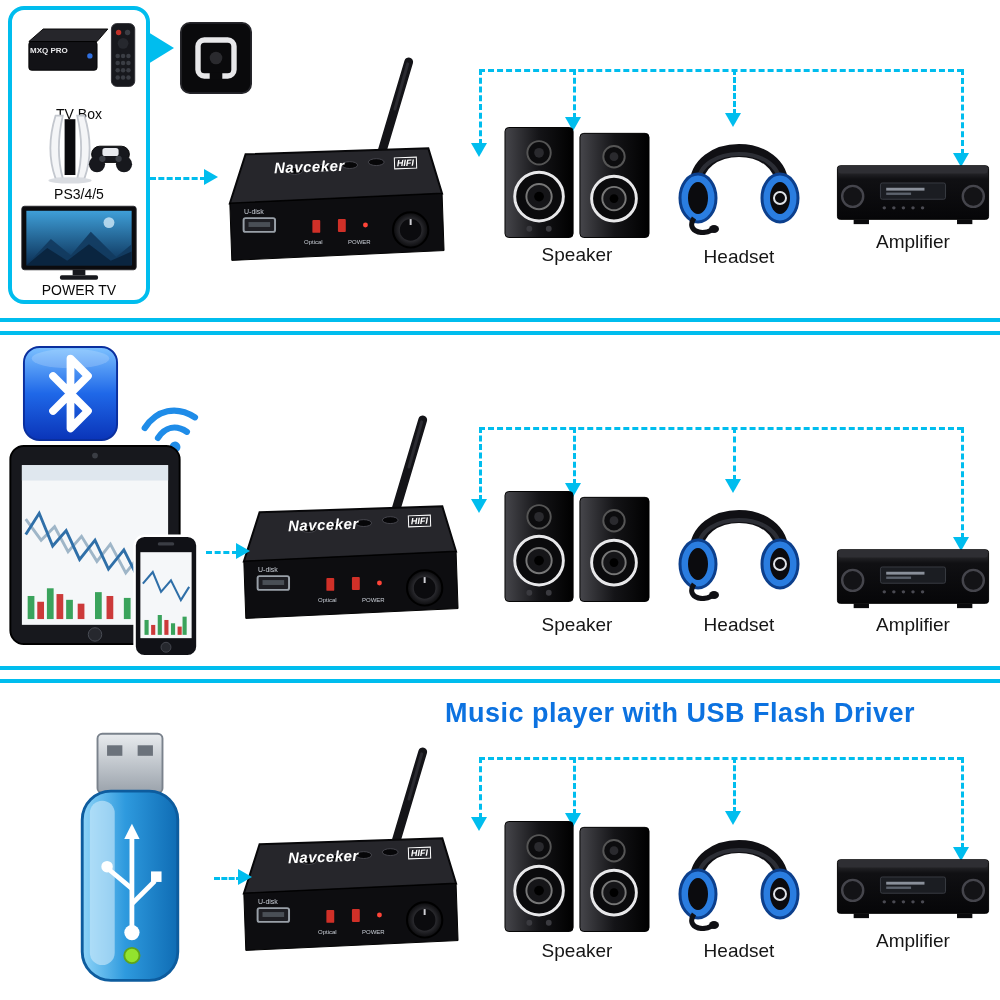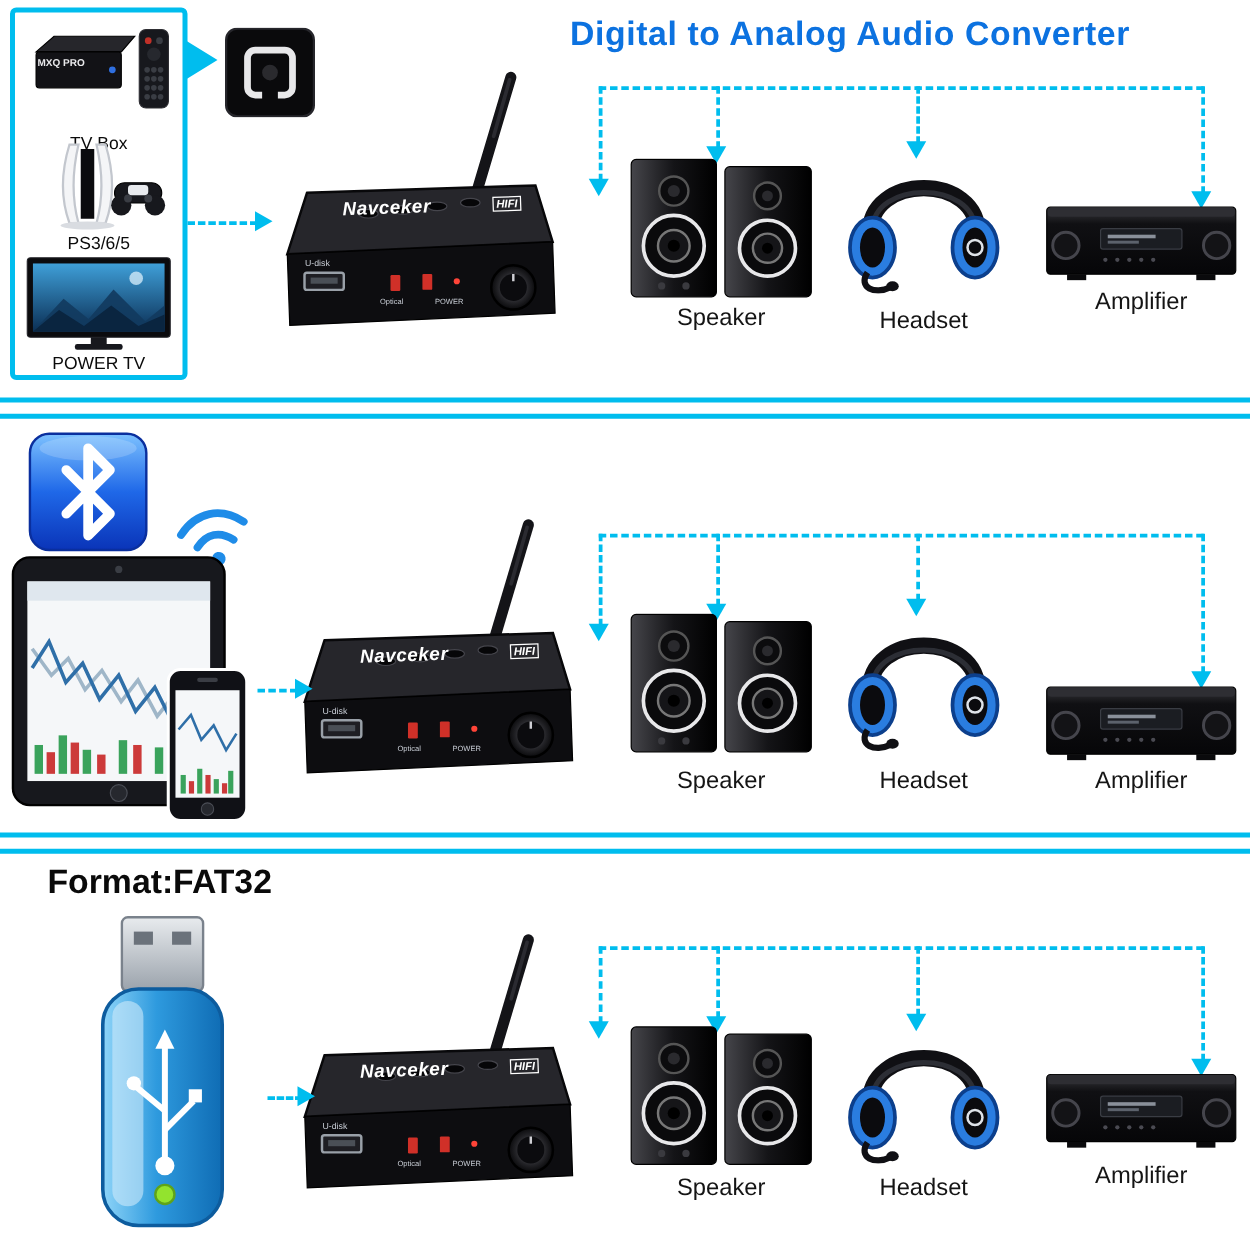--- a/index.html
+++ b/index.html
@@ -252,32 +252,31 @@
     <polygon points="7,67 30,48 52,62 76,44 100,62 123,52 123,67" fill="#0a2540"></polygon>
     <circle cx="98" cy="20" r="6" fill="#cfe8f8" opacity="0.8"></circle>
     <rect x="58" y="72" width="14" height="6" fill="#17181d"></rect>
     <rect x="44" y="78" width="42" height="5" rx="2" fill="#17181d"></rect>
   </symbol>
 </defs>
 </svg>
 
 <div id="stage">
 
-  <div class="title" style="left:370px;top:12px;width:620px">Digital to Analog Audio Converter</div>
-
-  <div class="abs" style="left:8px;top:6px;width:142px;height:298px;border:4px solid var(--cyan,#00bdee);border-radius:5px;background:#fff">
+
+  <div class="abs" style="left:8px;top:6px;width:142px;height:298px;border:4px solid var(--cyan,#00bdee);border-radius:16px;background:#fff">
     <svg class="abs" style="left:8px;top:10px;width:120px;height:70px" viewBox="0 0 130 78">
         <use href="#sym-tvbox"></use>
       </svg>
     <span class="abs" style="left:18px;top:36px;font-size:8px;font-weight:bold;color:#e8e8ea">MXQ PRO</span>
     <div class="src-label" style="top:96px">TV Box</div>
     <svg class="abs" style="left:12px;top:102px;width:110px;height:72px" viewBox="0 0 120 80">
         <use href="#sym-ps5"></use>
       </svg>
-    <div class="src-label" style="top:176px">PS3/6/5</div>
+    <div class="src-label" style="top:176px">PS3/4/5</div>
     <svg class="abs" style="left:8px;top:194px;width:118px;height:78px" viewBox="0 0 130 85">
         <use href="#sym-tv"></use>
       </svg>
     <div class="src-label" style="top:272px">POWER TV</div>
   </div>
 
   <div class="ar-big" style="left:148px;top:32px"></div>
   <svg class="abs" style="left:180px;top:22px;width:72px;height:72px" viewBox="0 0 80 80">
       <use href="#sym-optical"></use>
     </svg>
@@ -369,21 +368,21 @@
     </svg>
   <div class="dev-label" style="left:674px;top:614px;width:130px">Headset</div>
   <svg class="abs" style="left:832px;top:544px;width:162px;height:67px" viewBox="0 0 160 70">
       <use href="#sym-amp"></use>
     </svg>
   <div class="dev-label" style="left:832px;top:614px;width:162px">Amplifier</div>
 
   <div class="sep" style="top:666px"></div>
   <div class="sep" style="top:679px"></div>
 
-  <div class="abs" style="left:38px;top:690px;font-size:27px;font-weight:bold;color:#0a0a0a">Format:FAT32</div>
+  <div class="title" style="left:370px;top:698px;width:620px">Music player with USB Flash Driver</div>
 
   <svg class="abs" style="left:44px;top:728px;width:172px;height:262px" viewBox="0 0 180 270">
       <use href="#sym-usb"></use>
     </svg>
 
   <div class="converter" style="left:230px;top:746px">
     <svg viewBox="0 0 240 230">
         <use href="#sym-converter"></use>
       </svg>
     <span class="cv-brand">Navceker</span>

